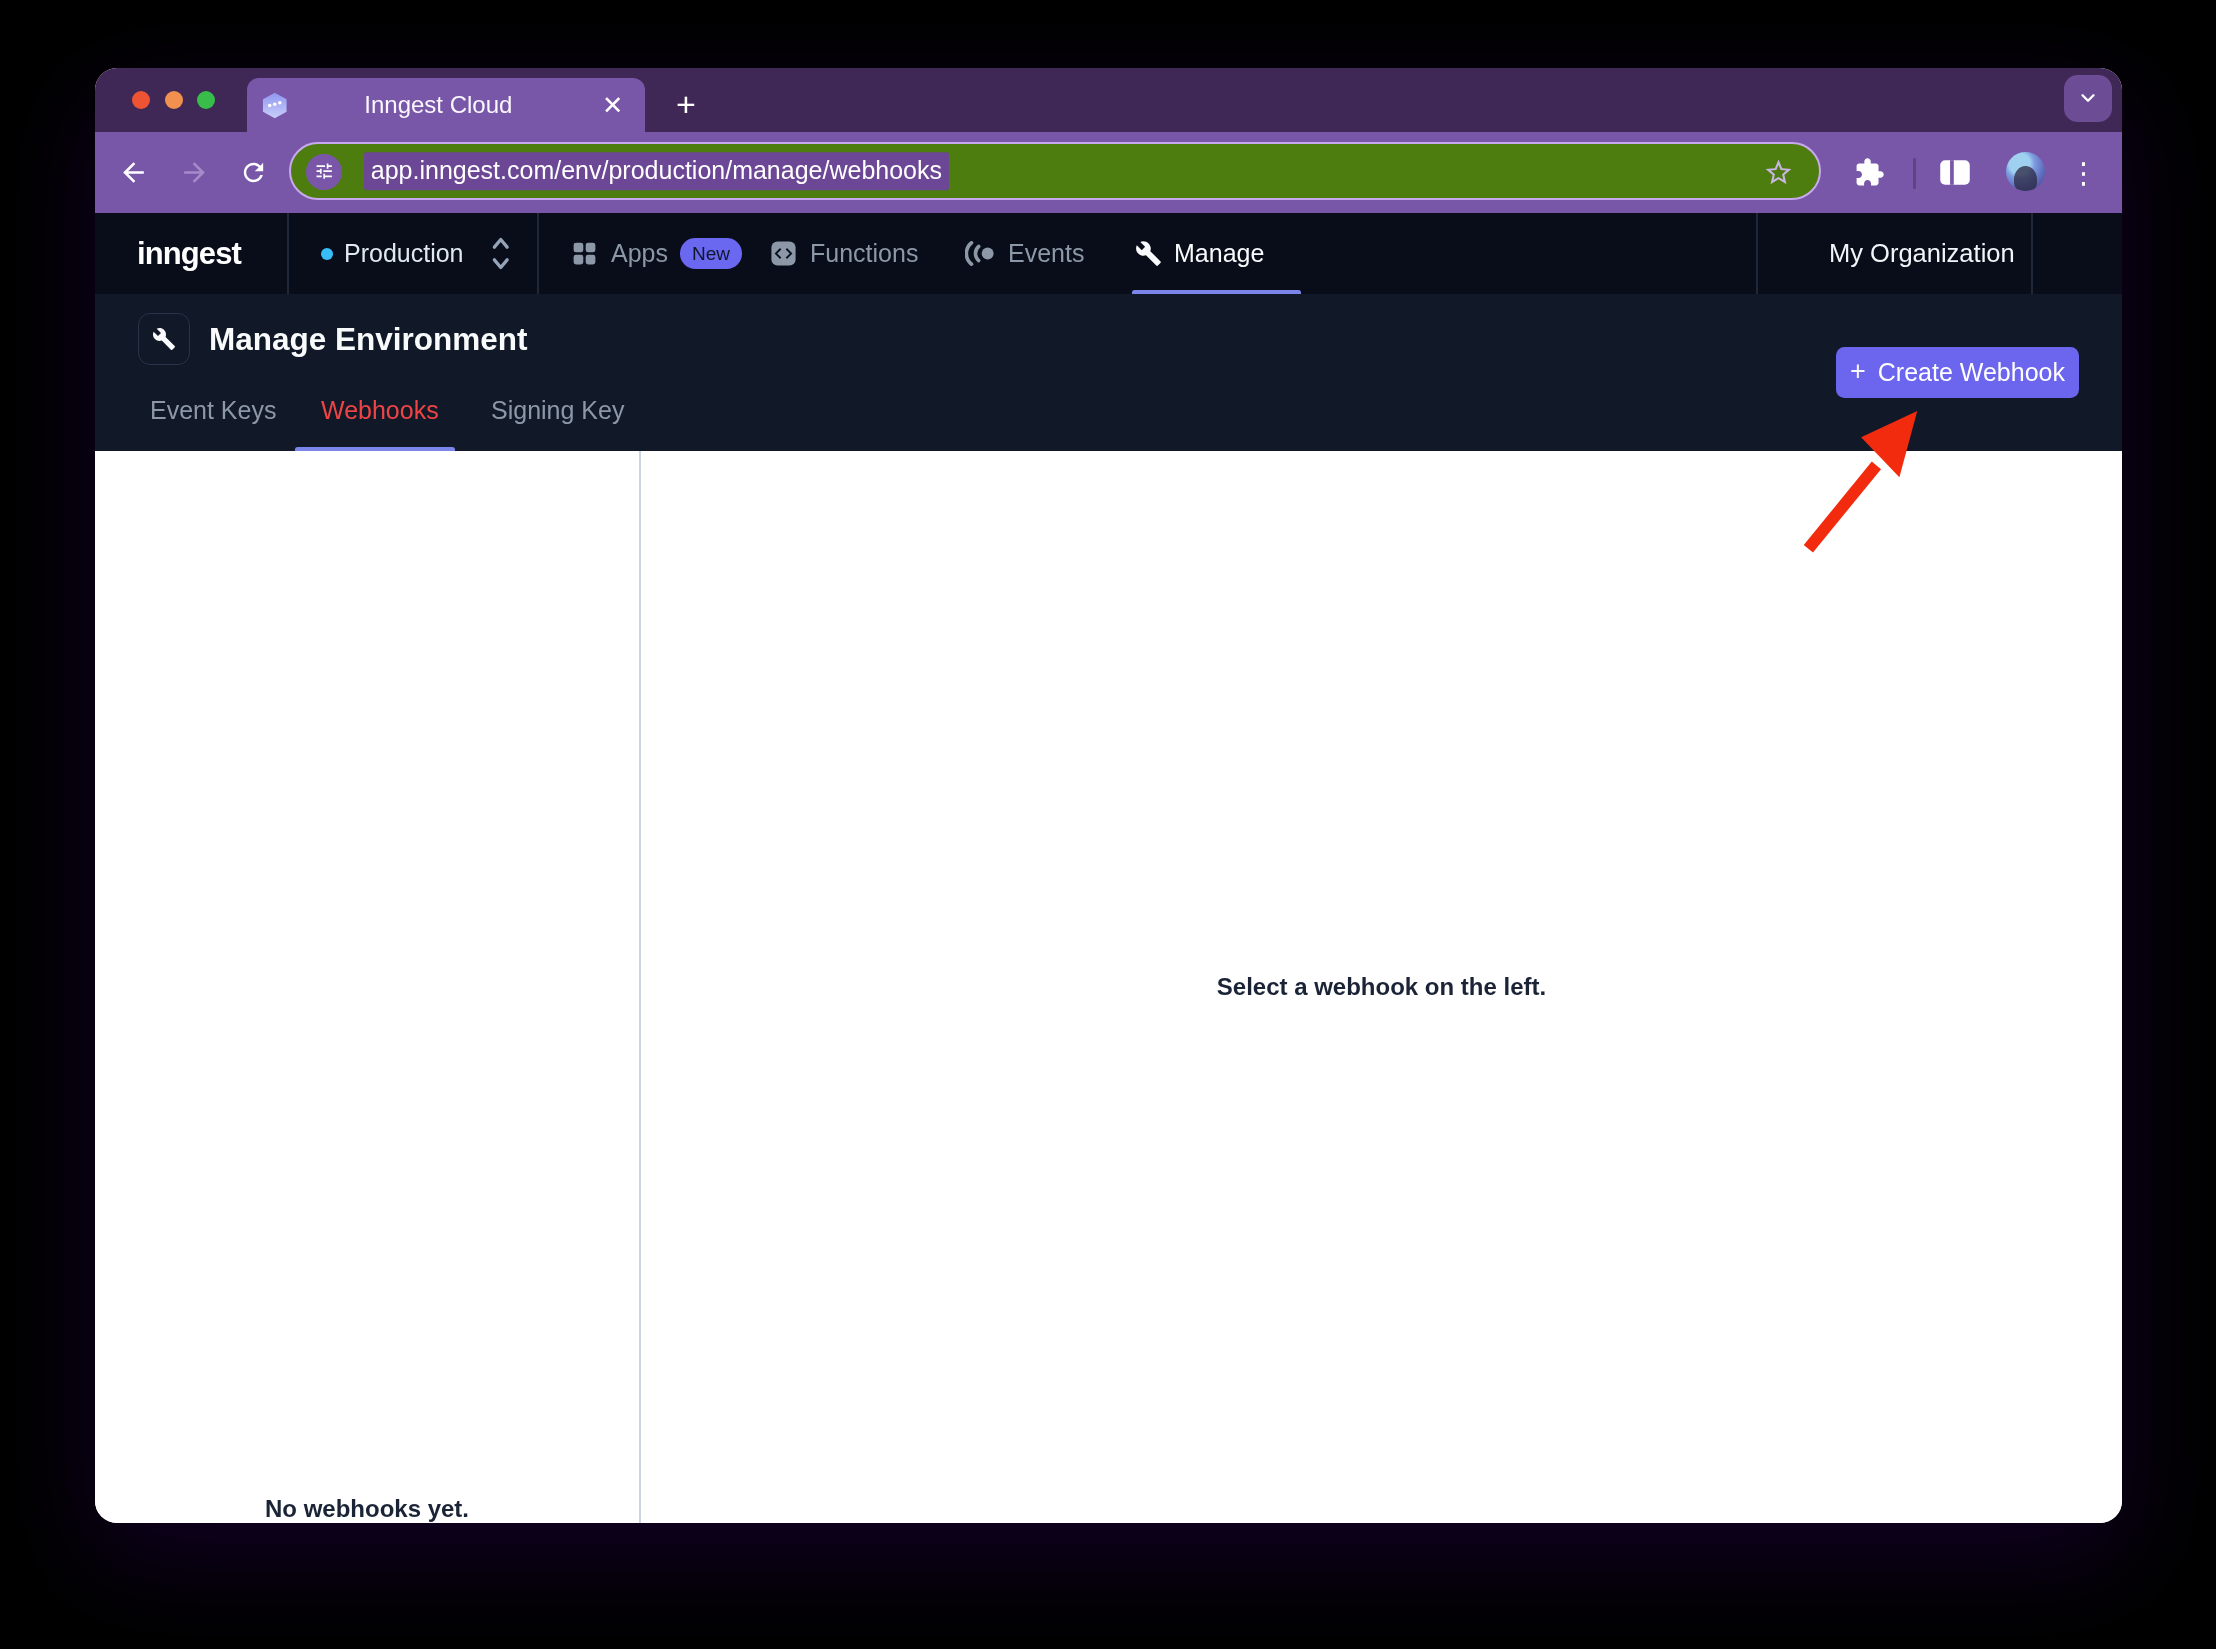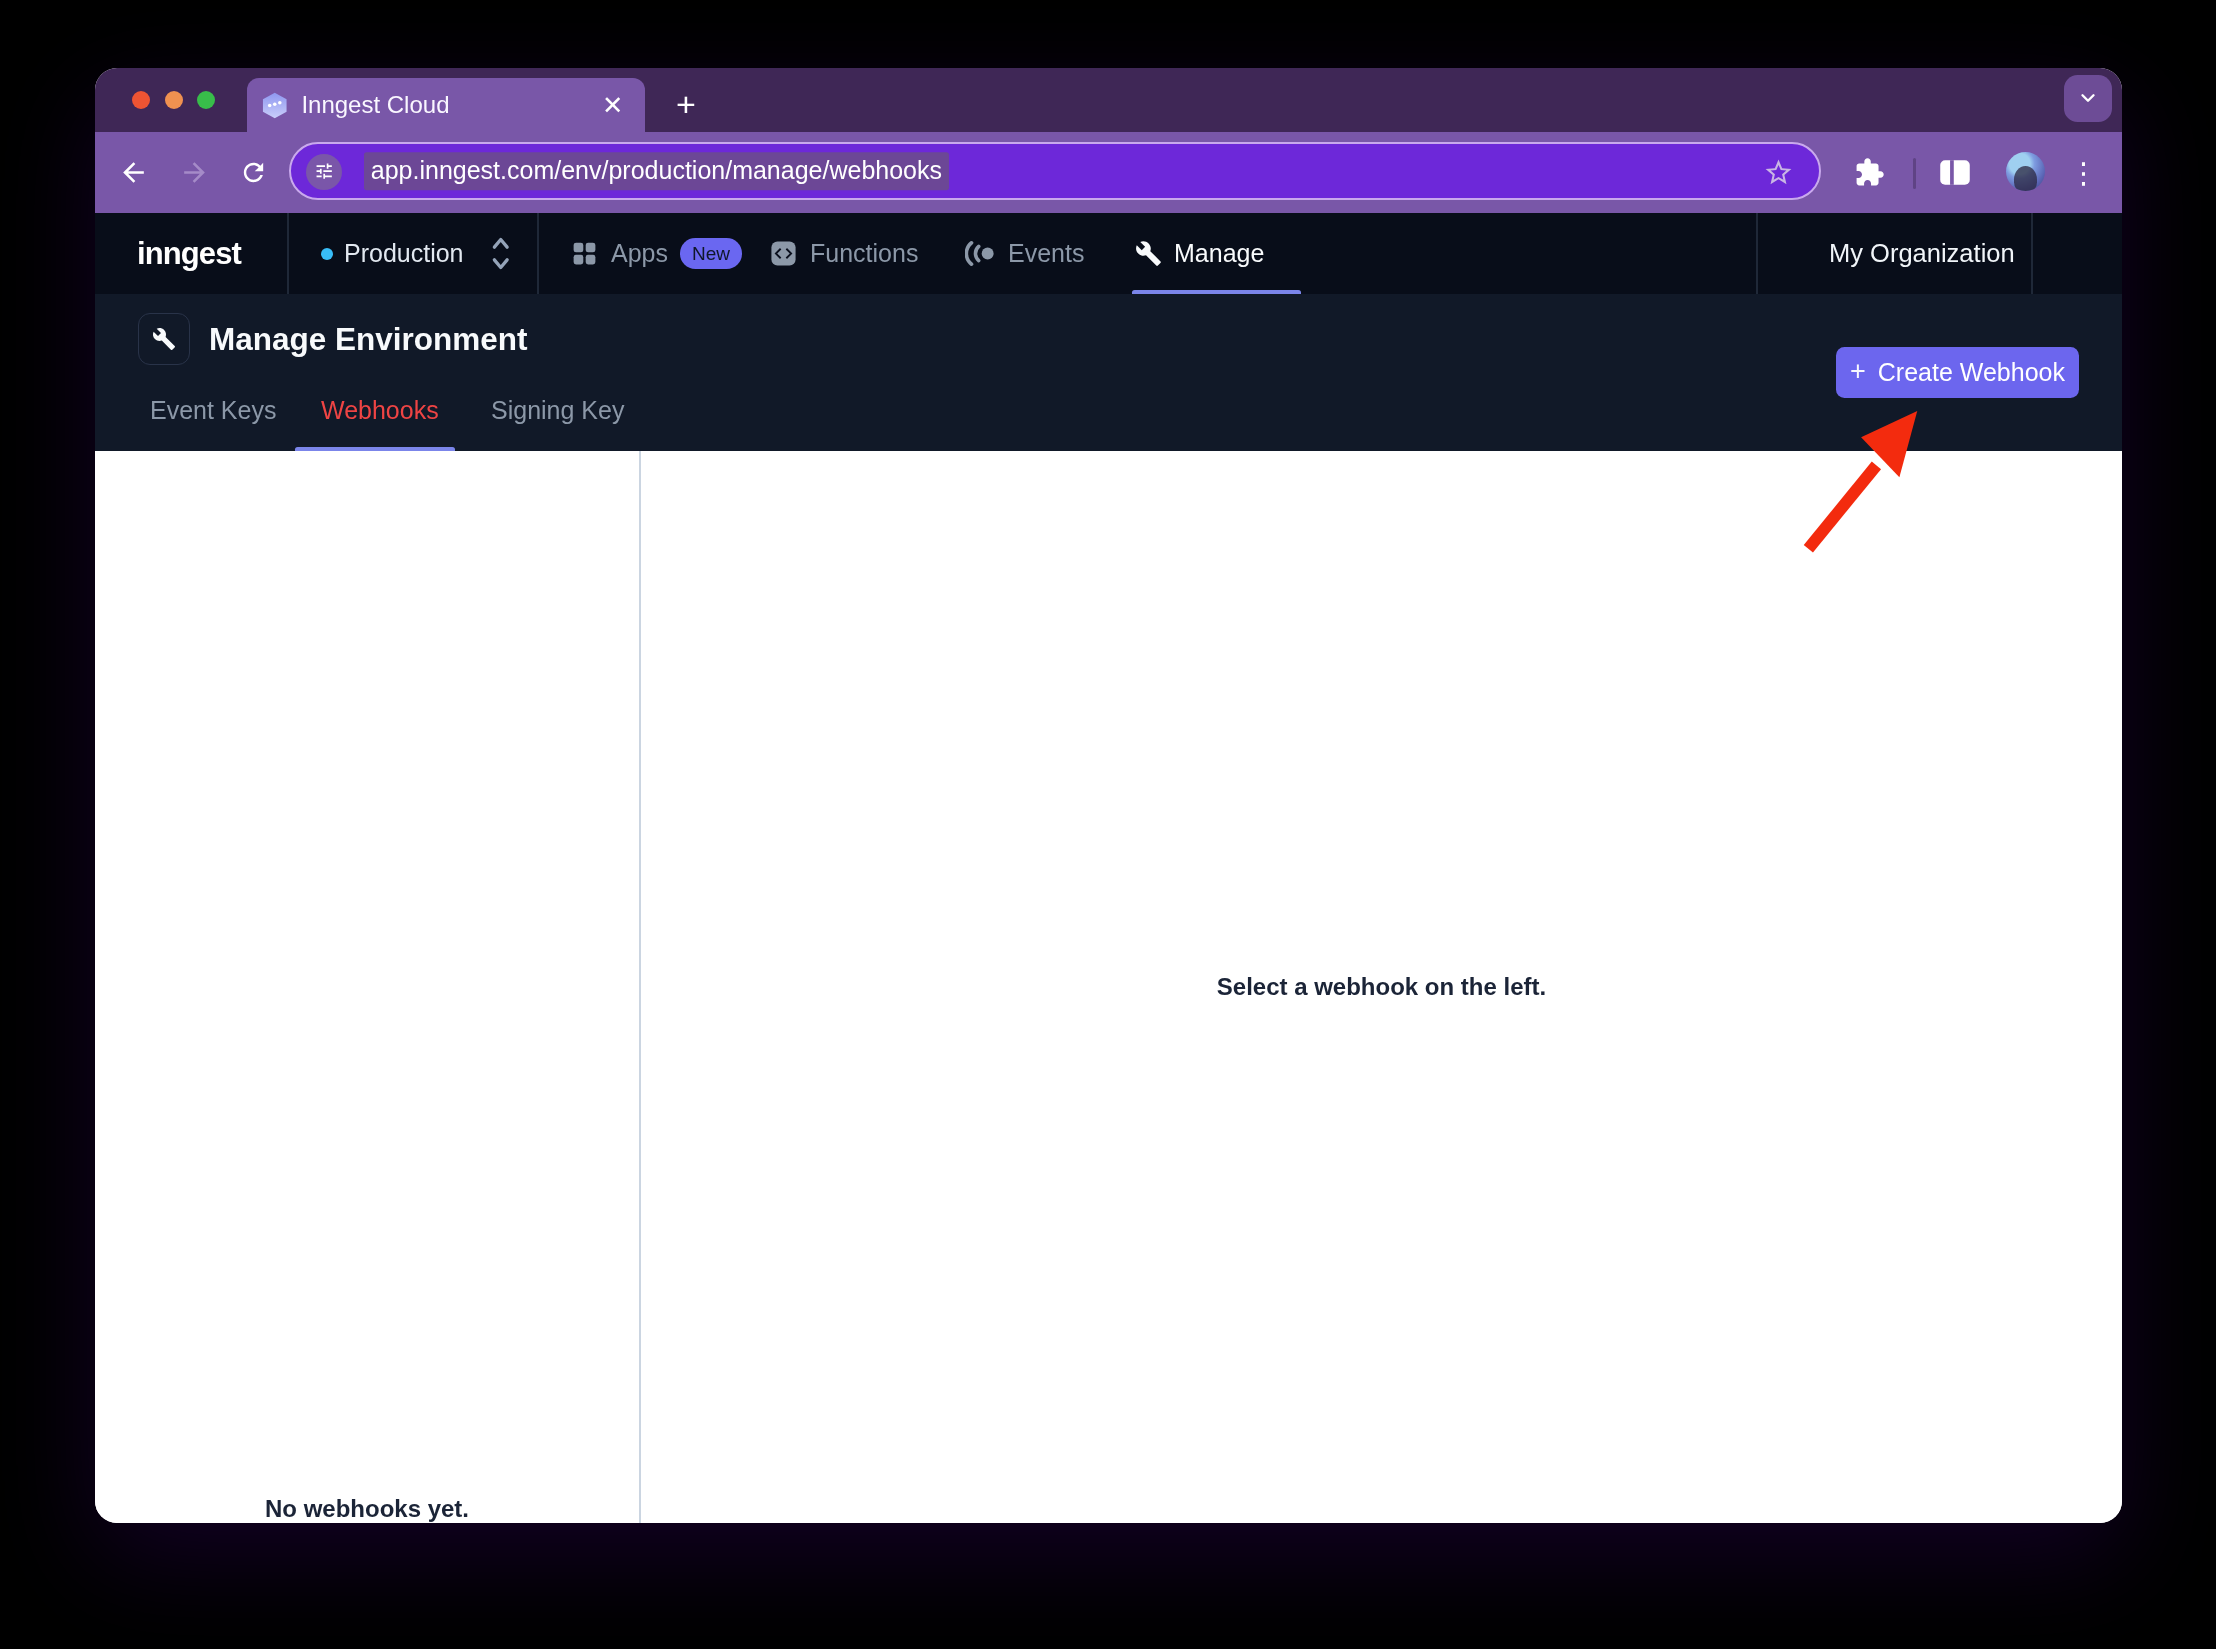--- a/index.html
+++ b/index.html
@@ -6,41 +6,41 @@
   html,body { width:2216px; height:1649px; background:#000; font-family:"Liberation Sans", sans-serif; }
 
   
   #window {
     position:absolute; left:95px; top:68px; width:2027px; height:1455px;
     border-radius:22px; overflow:hidden; background:#fff;
     box-shadow:0 34px 102px rgba(20,0,40,.9);
   }
 
   
-  .tabstrip { position:absolute; left:0; top:0; width:100%; height:64px; background:#3F2756; }
+  .tabstrip { position:absolute; left:0; top:0; width:100%; height:64px; background:#3F2756;text-align:center; }
   .traffic { position:absolute; top:23px; width:18px; height:18px; border-radius:50%; }
   .t-close { left:37px;  background:#EE5433; }
   .t-min   { left:70px;  background:#F09150; }
   .t-max   { left:102px; background:#38BD4A; }
   .tab {
     position:absolute; left:152px; top:10.2px; width:398px; height:54px;
     background:#7957A8; border-radius:12px 12px 0 0;
     display:flex; align-items:center; padding:0 15.3px; gap:13.6px;
   }
   .tab-title { color:#FAF7FF; font-size:24px; flex:1; white-space:nowrap; }
   .tab-x { color:#fff; font-size:25.5px; width:34px; height:34px; display:flex; align-items:center; justify-content:center; border-radius:6.8px; margin-left:6.8px; }
   .newtab-btn { position:absolute; left:569px; top:14.5px; width:44px; height:44px; color:#fff; font-size:34px; font-weight:300; display:flex; align-items:center; justify-content:center; }
   .tabsearch-btn { position:absolute; left:1969px; top:6.8px; width:48px; height:47px; border-radius:13.6px; background:#6D4C96; display:flex; align-items:center; justify-content:center; }
 
   
   .toolbar { position:absolute; left:0; top:64px; width:100%; height:81px; background:#7957A8; }
   .navbtn { position:absolute; top:21px; width:39px; height:39px; display:flex; align-items:center; justify-content:center; }
   .urlbar {
     position:absolute; left:194px; top:10.2px; width:1532px; height:58px;
-    background:#6d28d9; border:2.6px solid #C9A9ED; border-radius:31px;
+    background:#4d7c0f; border:2.6px solid #C9A9ED; border-radius:31px;
     display:flex; align-items:center;
   }
   .site-chip { position:absolute; left:15.3px; top:9.4px; width:36px; height:36px; border-radius:50%; background:#7A56A9; display:flex; align-items:center; justify-content:center; }
   .url-text { position:absolute; left:73px; top:50%; transform:translateY(-50%); font-size:25px; color:#fff; background:#6C4796; padding:4.3px 6.8px; border-radius:2.6px; white-space:nowrap; }
   .star-btn { position:absolute; right:24px; top:11px; width:34px; height:34px; display:flex; align-items:center; justify-content:center; }
   .tb-divider { position:absolute; left:1818px; top:25.5px; width:2.6px; height:31px; background:#5F4385; border-radius:1.7px; }
   .avatar-sm { position:absolute; left:1911px; top:20.4px; width:39px; height:39px; border-radius:50%;
     background:radial-gradient(circle at 35% 30%, #9fd0f0 0 28%, #7e9ce0 40%, #5a64b5 70%, #3a3f78 100%); overflow:hidden; }
   .avatar-sm::after, .avatar-nav::after { content:""; position:absolute; left:20%; top:34%; width:60%; height:70%; border-radius:50% 50% 40% 40%; background:#2b2740; opacity:.75; }
 

